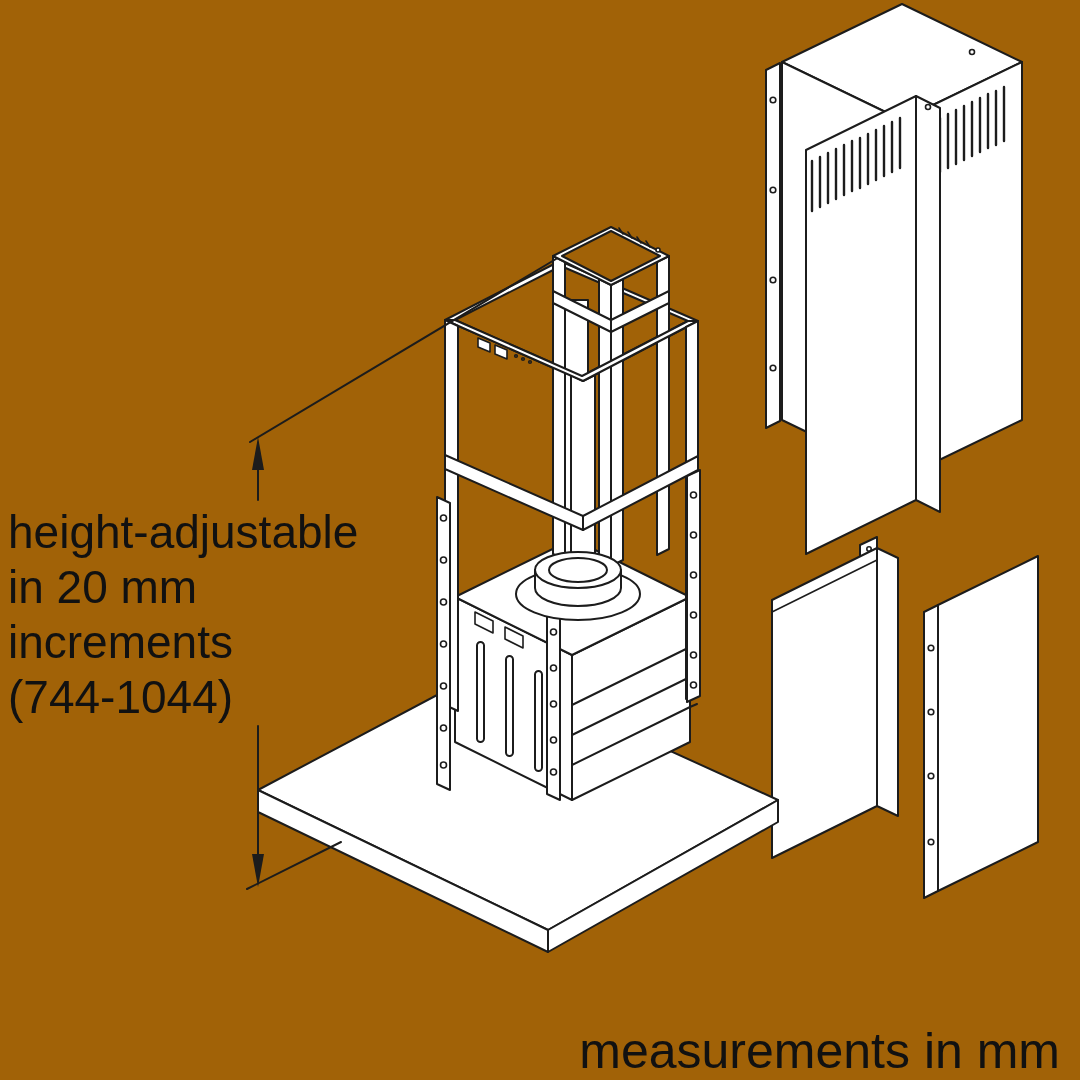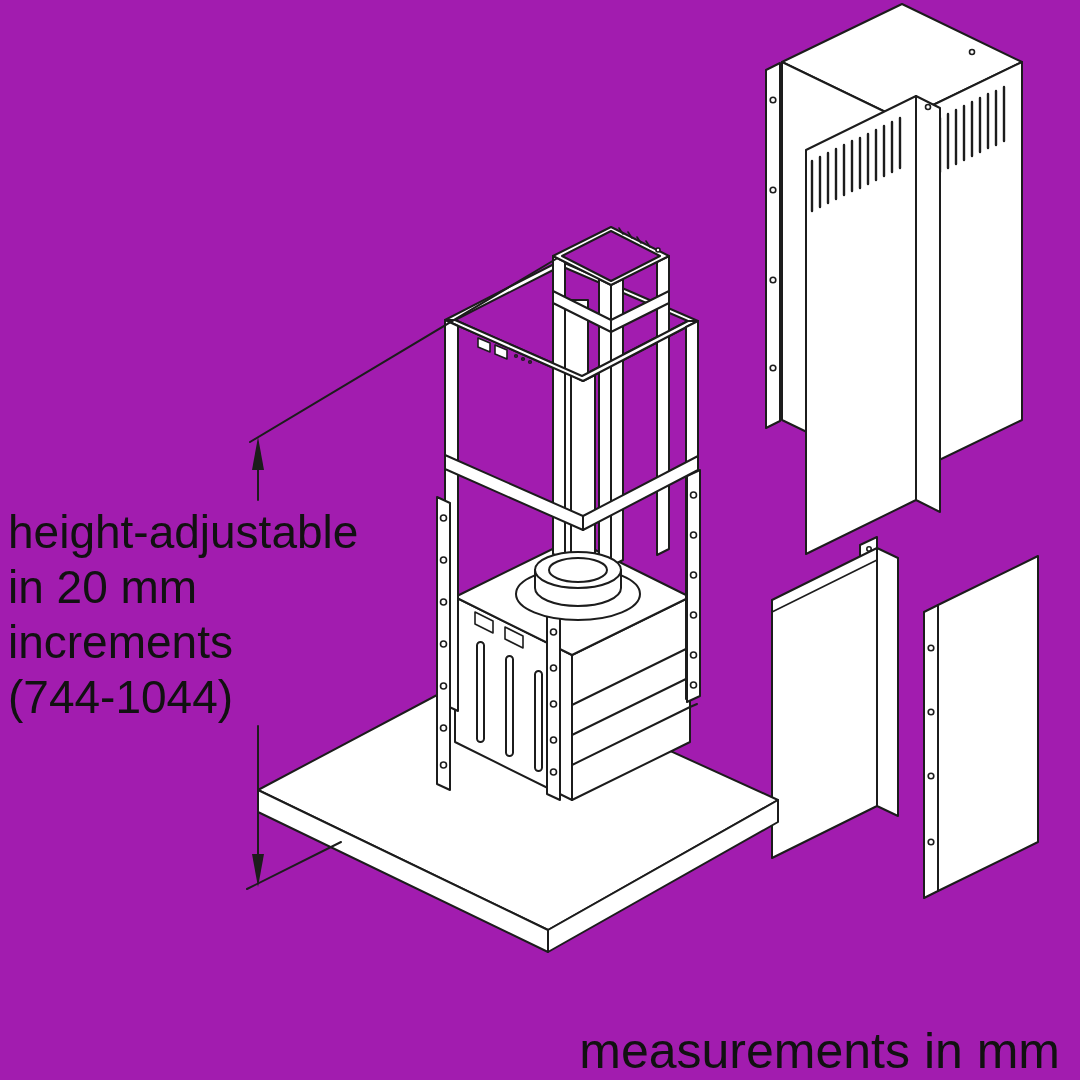--- a/index.html
+++ b/index.html
@@ -1,16 +1,16 @@
 <!DOCTYPE html>
 <html><head>
 <meta charset="utf-8">
 <style>
   html,body{margin:0;padding:0;background:#ffffff;}
-  .canvas{position:relative;width:1080px;height:1080px;background:#a21caf;overflow:hidden;}
+  .canvas{position:relative;width:1080px;height:1080px;background:#a16207;overflow:hidden;}
   svg{display:block;}
   svg text{font-family:"Liberation Sans","DejaVu Sans",sans-serif;fill:#111;}
   .ln{stroke:#1c1c1c;stroke-width:2;fill:none;stroke-linecap:round;stroke-linejoin:round;}
   .wh{fill:#ffffff;}
   .band{fill:#ffffff;fill-rule:evenodd;}
   .louver{stroke:#1c1c1c;stroke-width:2.4;fill:none;stroke-linecap:round;}
   .thin{stroke-width:1.6;}
   .arrowhead{fill:#1c1c1c;stroke:none;}
   .note-text{font-size:46px;}
   .units-text{font-size:50px;}

